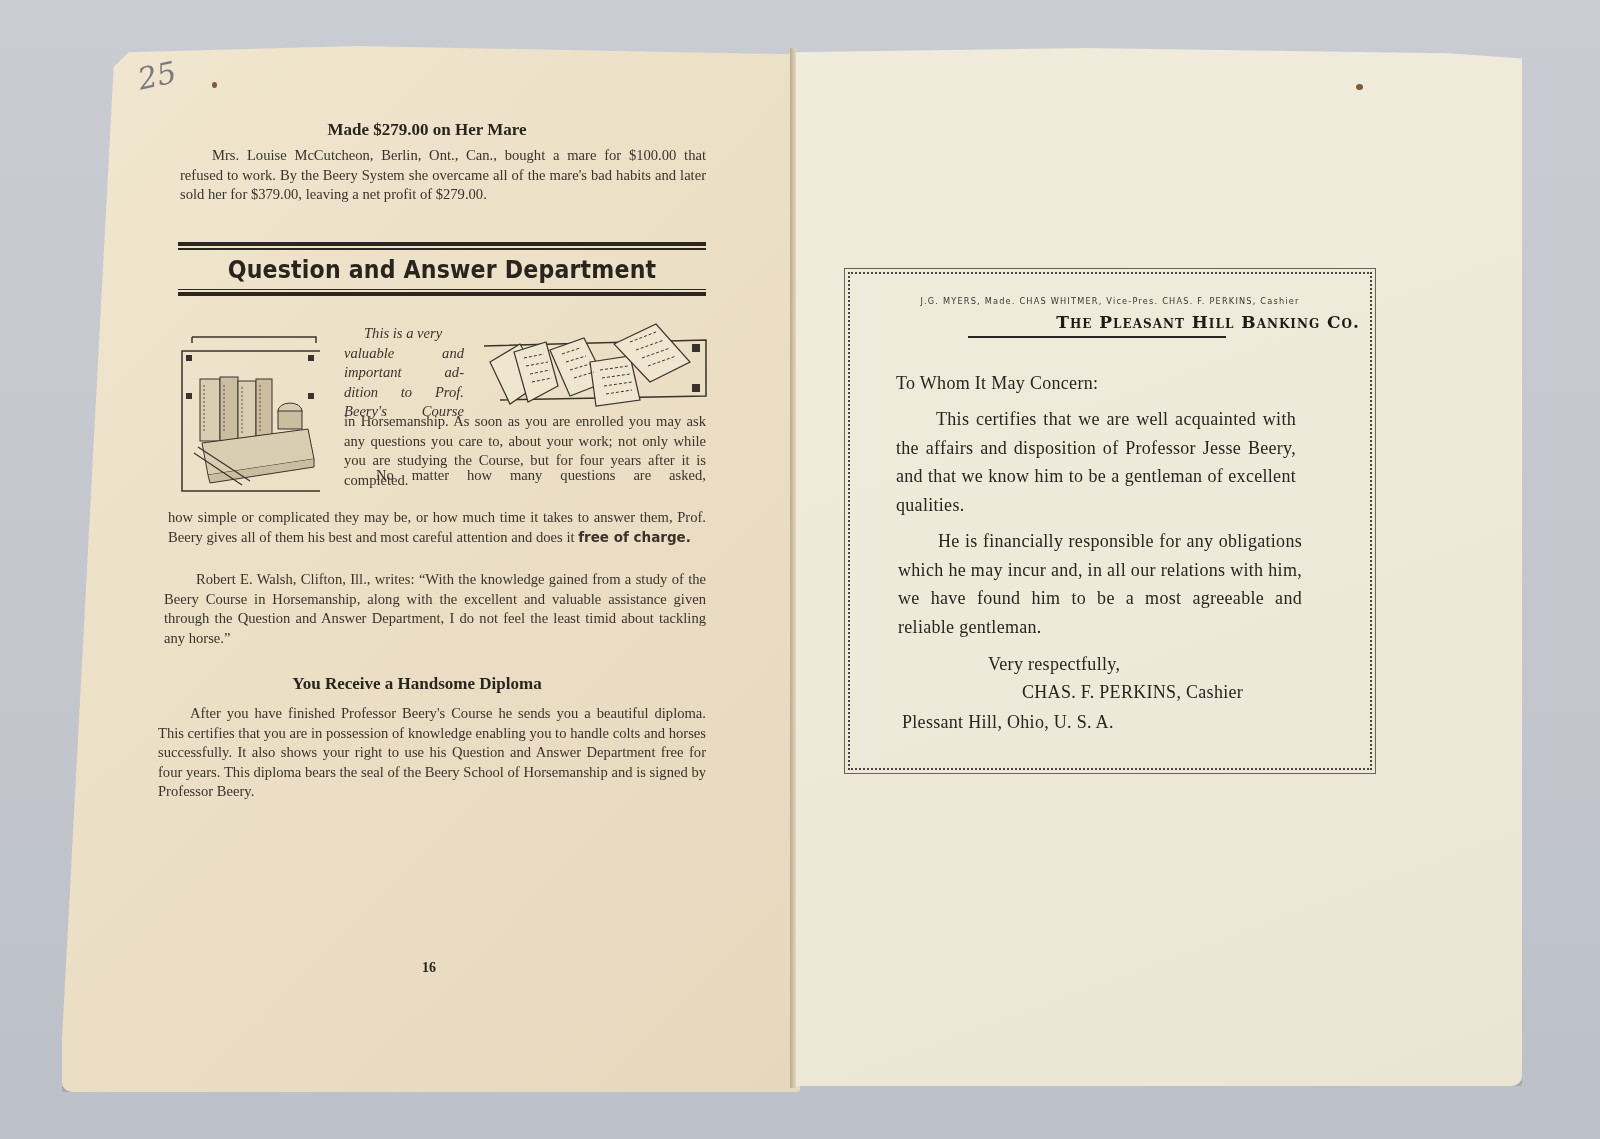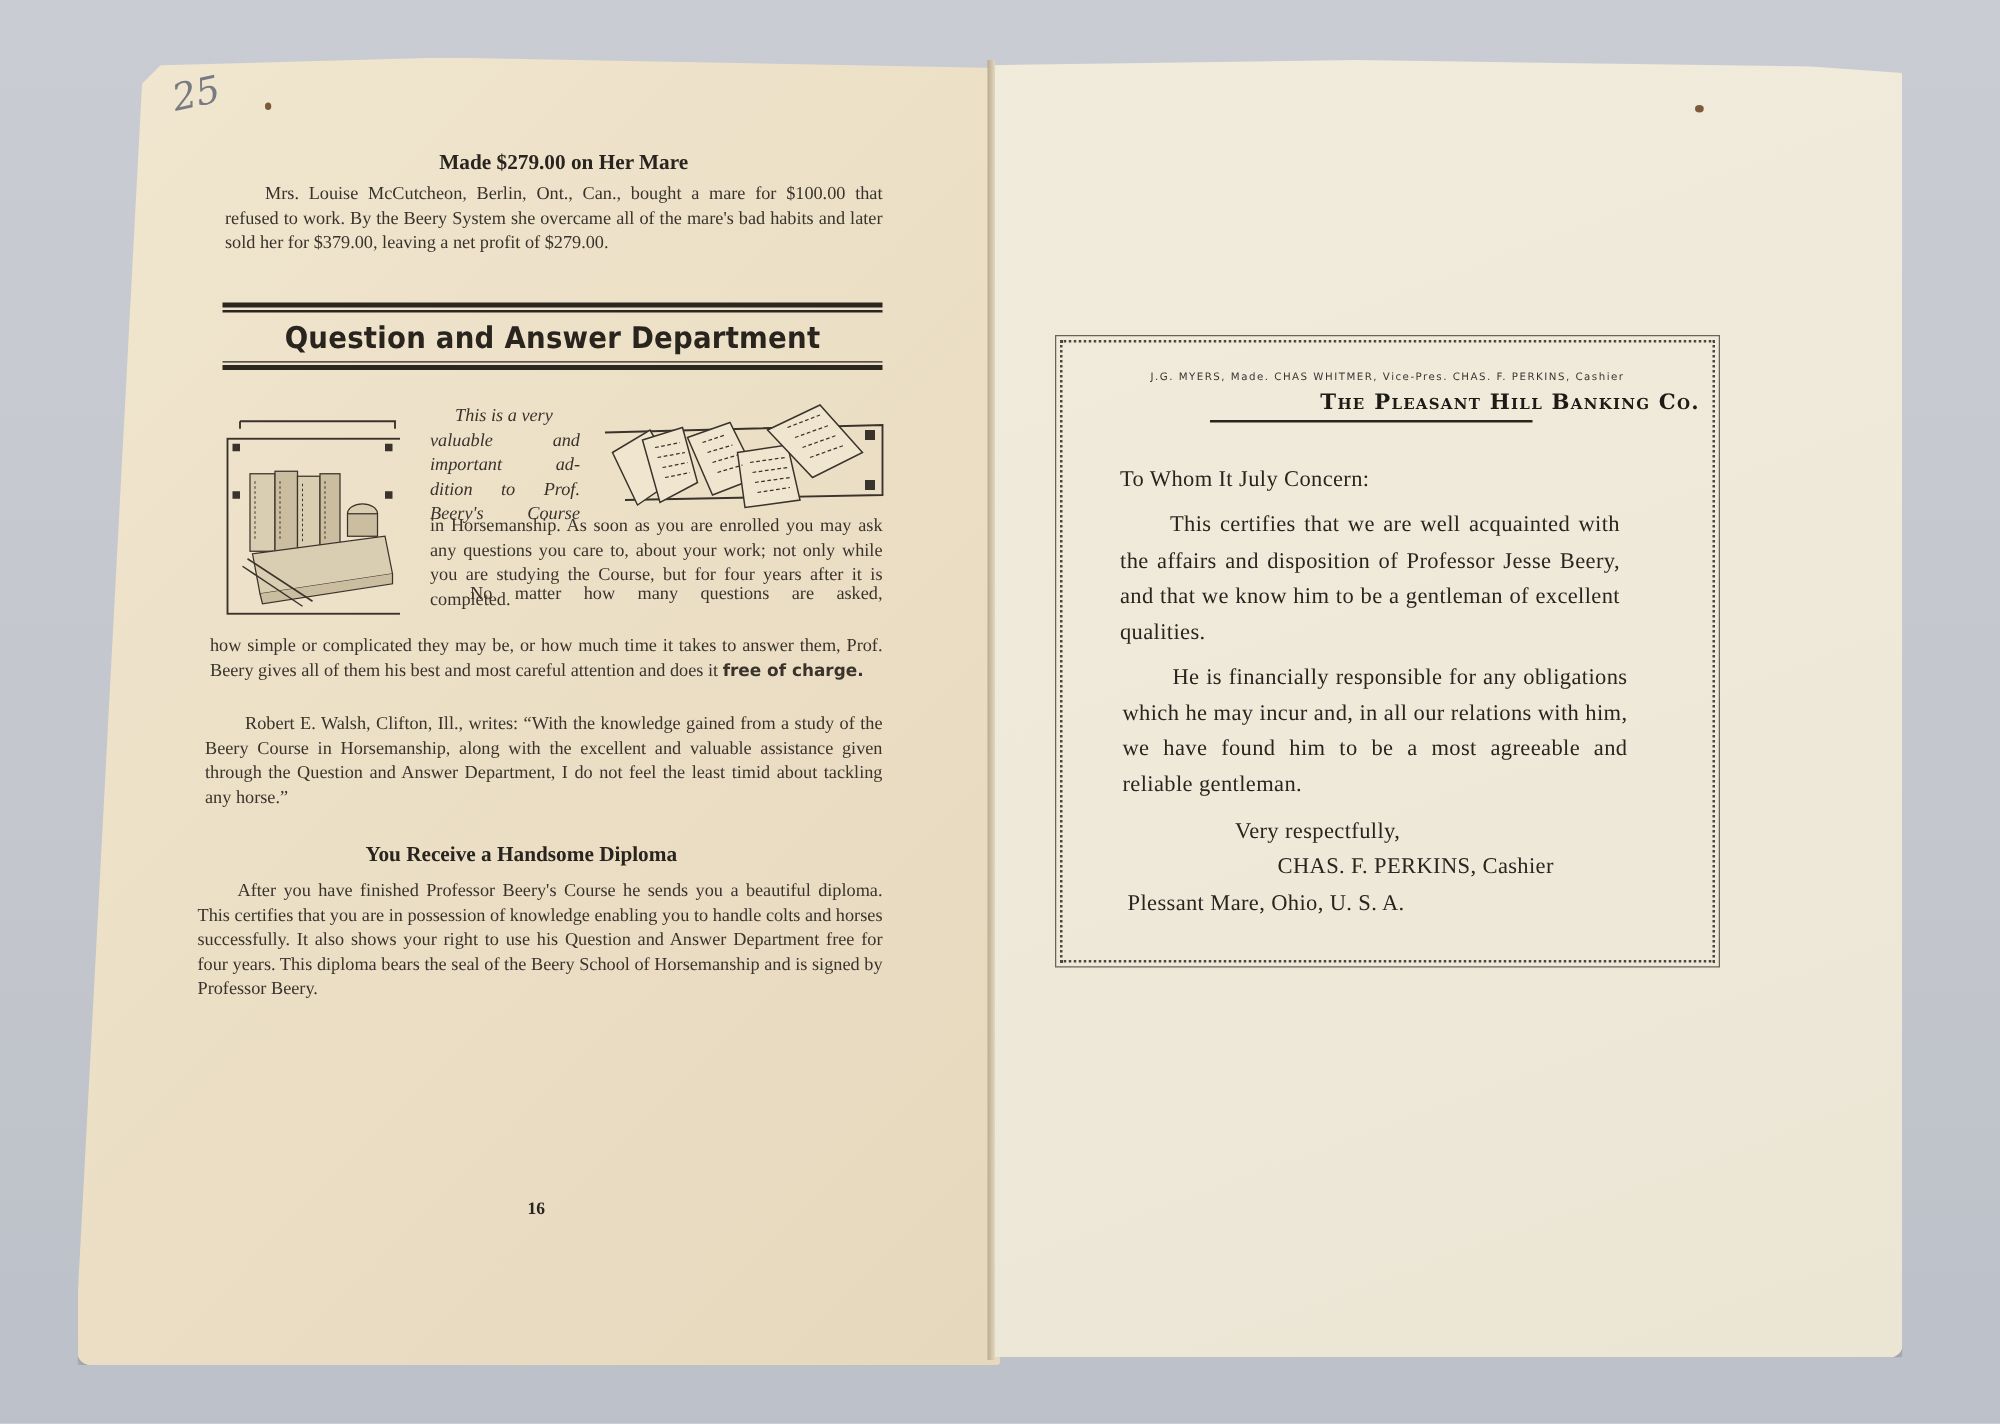--- a/index.html
+++ b/index.html
@@ -79,21 +79,21 @@
 </head>
 <body>
 
 <div class="page page-left"></div>
 <div class="page page-right"></div>
 <div class="gutter"></div>
 
 <div class="abs handnote">25</div>
 <div class="abs spot" style="left:212px;top:82px;width:5px;height:6px;"></div>
 
-<h2 class="abs sec" style="left:188px;top:120px;width:526px;text-align:center;">Made $279.00 on Her Mare</h2>
+<h2 class="abs sec" style="left:164px;top:120px;width:526px;text-align:center;">Made $279.00 on Her Mare</h2>
 <p class="abs para" style="left:180px;top:146px;width:526px;"><span class="indent"></span><span>Mrs. Louise McCutcheon, Berlin, Ont., Can., bought a mare for $100.00 that refused to work. By the Beery System she overcame all of the mare's bad habits and later sold her for $379.00, leaving a net profit of $279.00.</span></p>
 
 <div class="abs" style="left:178px;top:242px;width:528px;">
   <div class="rule-thick"></div>
   <div style="height:2px"></div>
   <div class="rule-thin"></div>
   <div class="qa-title" style="margin:6px 0 5px 0;">Question and Answer Department</div>
   <div class="rule-thin"></div>
   <div style="height:2px"></div>
   <div class="rule-thick"></div>
@@ -160,18 +160,18 @@
 <div class="abs page-num" style="left:422px;top:960px;">16</div>
 
 <div class="abs spot" style="left:1356px;top:84px;width:7px;height:6px;"></div>
 
 <div class="abs letter-frame"></div>
 
 <div class="abs bank-officers" style="left:860px;top:296px;width:500px;">J.G. MYERS, Made.   CHAS WHITMER, Vice-Pres.   CHAS. F. PERKINS, Cashier</div>
 <div class="abs bank-name" style="left:860px;top:312px;width:500px;">The Pleasant Hill Banking Co.</div>
 <div class="abs bank-underline" style="left:968px;top:336px;width:258px;"></div>
 
-<p class="abs letter-text" style="left:896px;top:369px;width:410px;">To Whom It July Concern:</p>
+<p class="abs letter-text" style="left:896px;top:369px;width:410px;">To Whom It May Concern:</p>
 <p class="abs letter-text" style="left:896px;top:405px;width:400px;"><span class="indent"></span><span>This certifies that we are well acquainted with the affairs and disposition of Professor Jesse Beery, and that we know him to be a gentleman of excellent qualities.</span></p>
 <p class="abs letter-text" style="left:898px;top:527px;width:404px;"><span class="indent"></span><span>He is financially responsible for any obligations which he may incur and, in all our relations with him, we have found him to be a most agreeable and reliable gentleman.</span></p>
 <p class="abs letter-text" style="left:988px;top:650px;">Very respectfully,</p>
 <p class="abs letter-text" style="left:1022px;top:678px;">CHAS. F. PERKINS, Cashier</p>
-<p class="abs letter-text" style="left:902px;top:708px;">Plessant Mare, Ohio, U. S. A.</p>
+<p class="abs letter-text" style="left:902px;top:708px;">Plessant Hill, Ohio, U. S. A.</p>
 
 </body></html>

